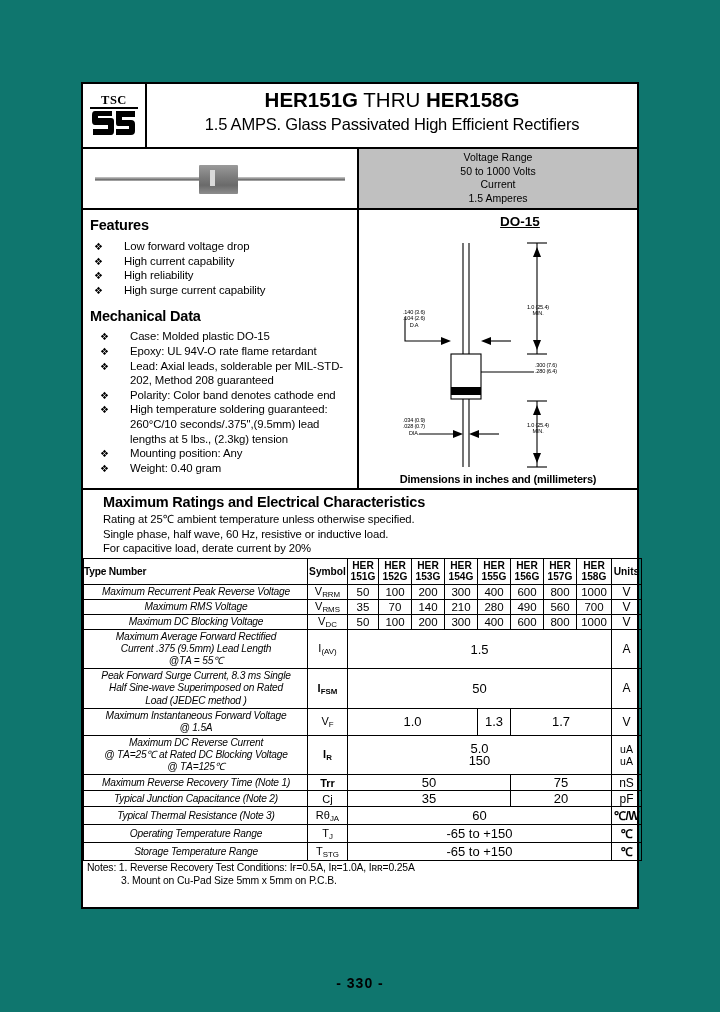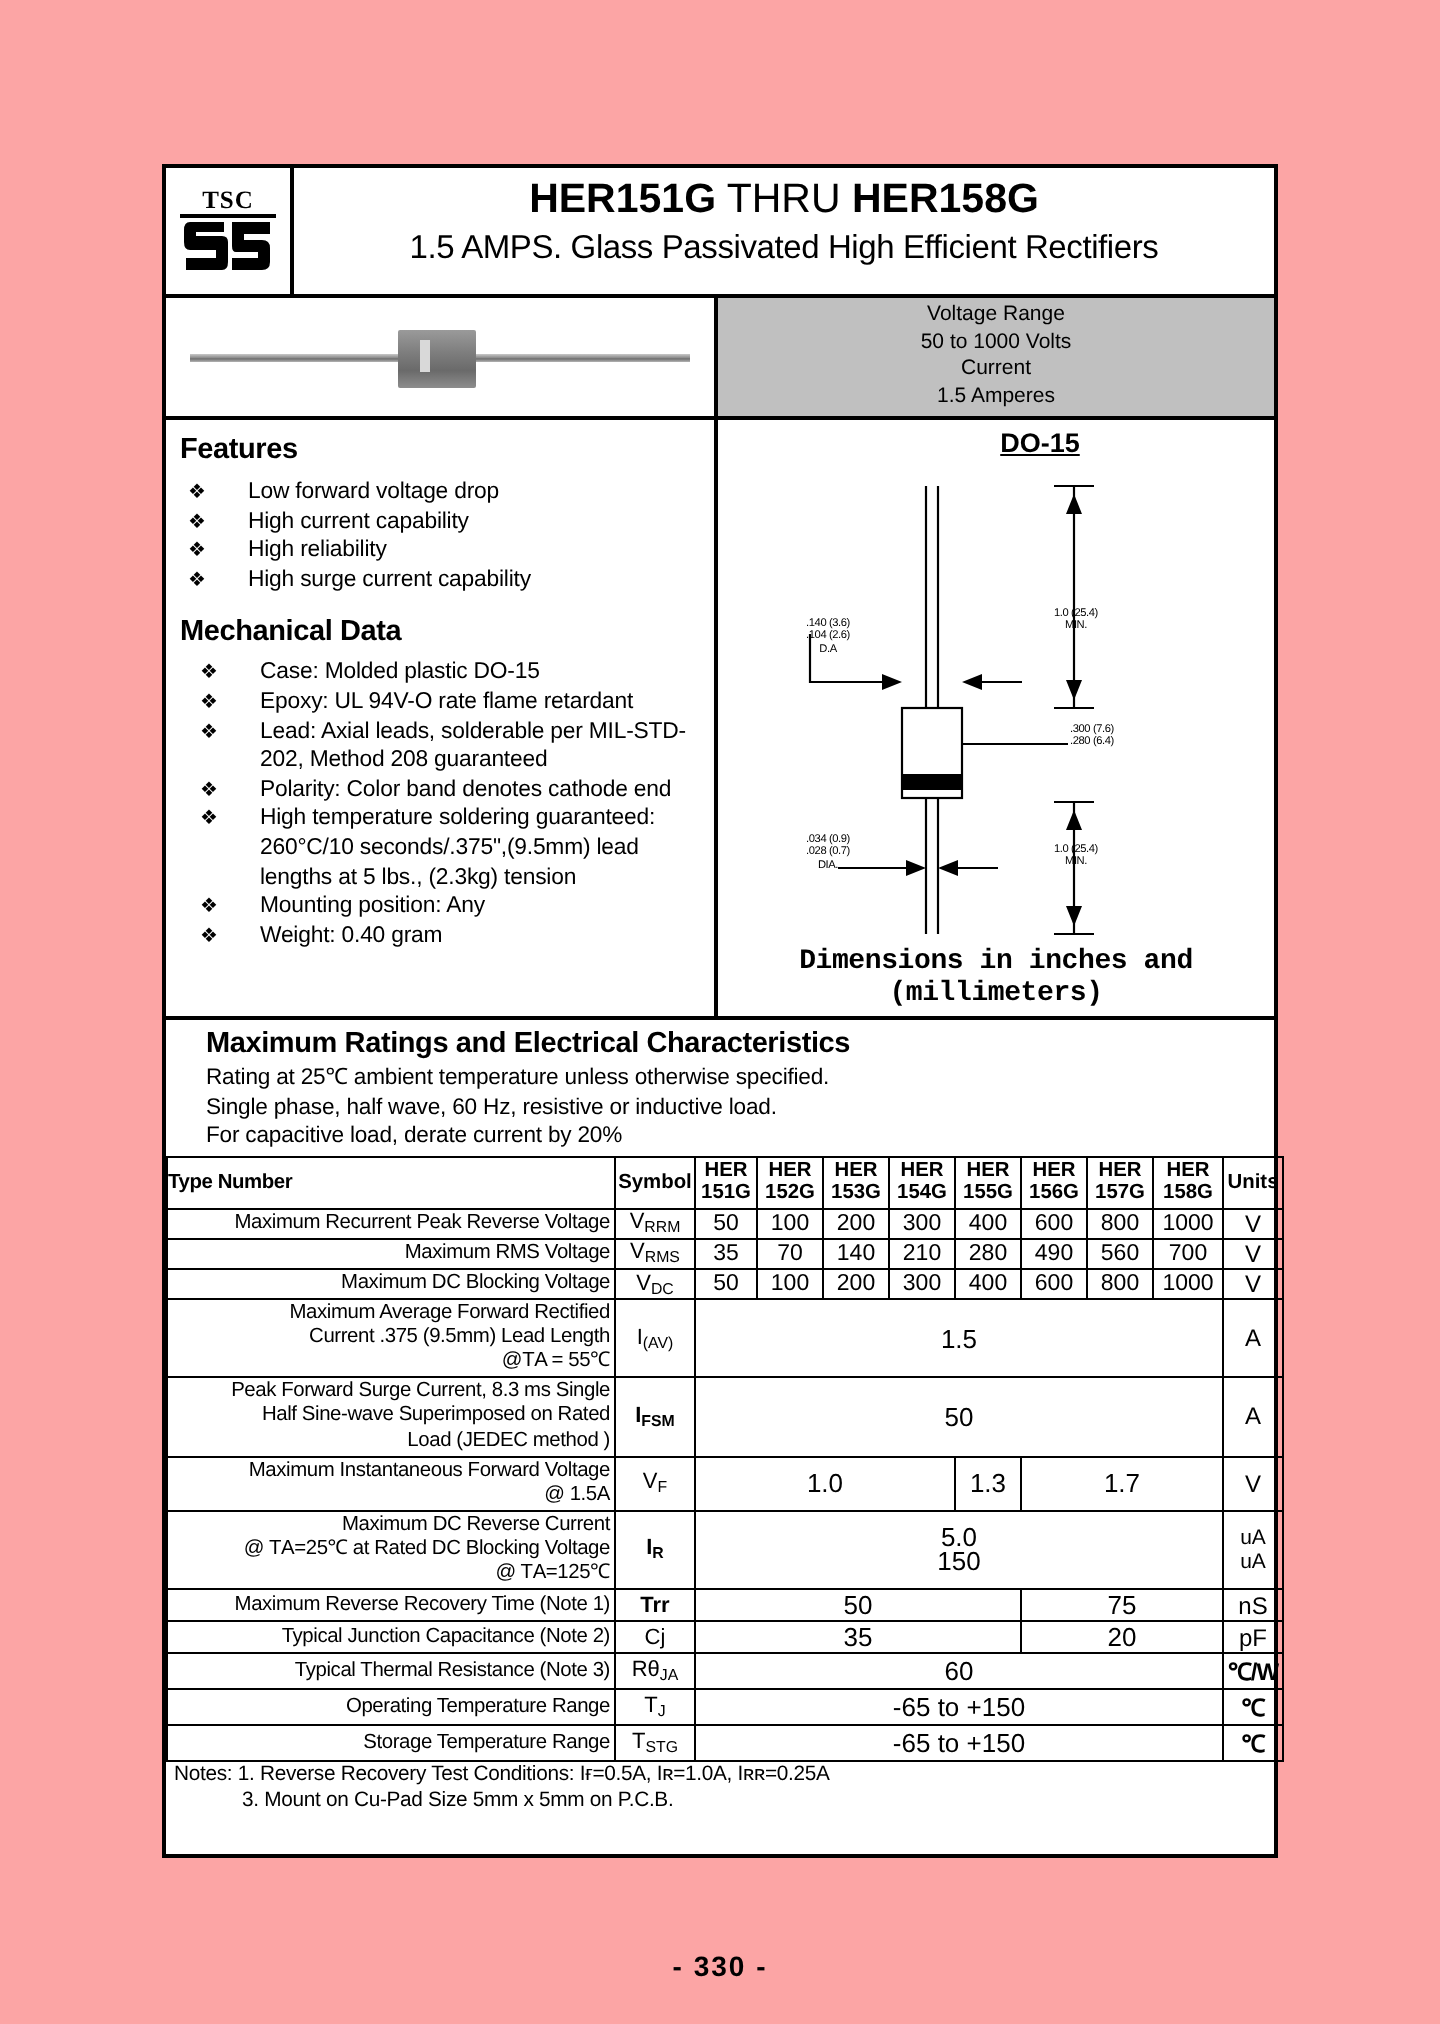--- a/index.html
+++ b/index.html
@@ -14,21 +14,21 @@
     color: #000;
     position: relative;
     overflow: hidden;
   }
 
   
   .page {
     position: absolute;
     left: 0; top: 0;
     width: 720px; height: 1012px;
-    background: #fca5a5;
+    background: #0f766e;
   }
   .sheet {
     position: absolute;
     left: 81px; top: 82px;
     width: 558px;
     border: 2px solid #000;
     box-sizing: border-box;
     background: #fff;
   }
 
@@ -188,25 +188,24 @@
     text-align: center;
     font-weight: bold;
     font-size: 13.5px;
     text-decoration: underline;
     margin-top: 1px;
     padding-left: 44px;
   }
   .pkg-draw { position: relative; height: 243px; }
   .pkg-foot {
     text-align: center;
-    font-size: 14px;
+    font-size: 11px;
     font-weight: bold;
     letter-spacing: -0.2px;
     padding: 1px 0 3px 0;
-    font-family: Liberation Mono, monospace;
   }
   .dimtext {
     position: absolute;
     font-size: 5.6px;
     line-height: 6.4px;
     letter-spacing: -0.2px;
     text-align: center;
     white-space: nowrap;
   }
 
@@ -231,25 +230,26 @@
     font-size: 10.2px;
   }
   table.spec td, table.spec th {
     border: 1px solid #000;
     text-align: center;
     vertical-align: middle;
     padding: 0;
     font-weight: normal;
   }
   table.spec td.desc {
-    text-align: right;
+    text-align: center;
     padding: 1px 2px 1px 3px;
     font-size: 10.2px;
     line-height: 12.1px;
     letter-spacing: -0.2px;
+    font-style: italic;
   }
   table.spec tr.hdr td {
     font-weight: bold;
     font-size: 10.2px;
     line-height: 11.5px;
     padding: 1px 0;
   }
   table.spec td.typehdr {
     text-align: left;
     font-size: 13px;

